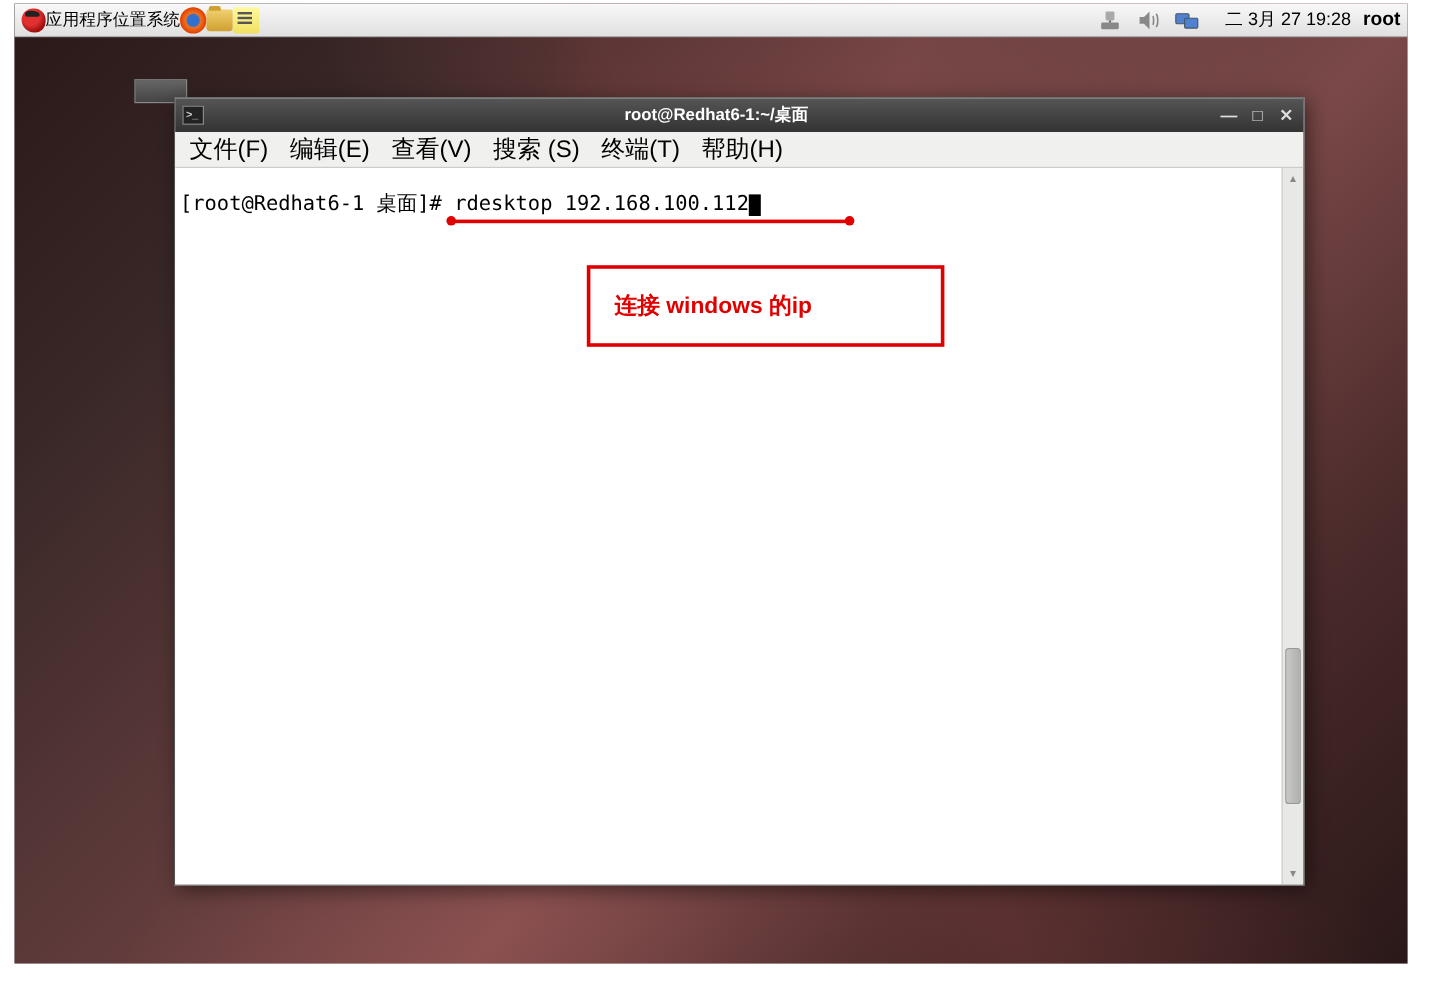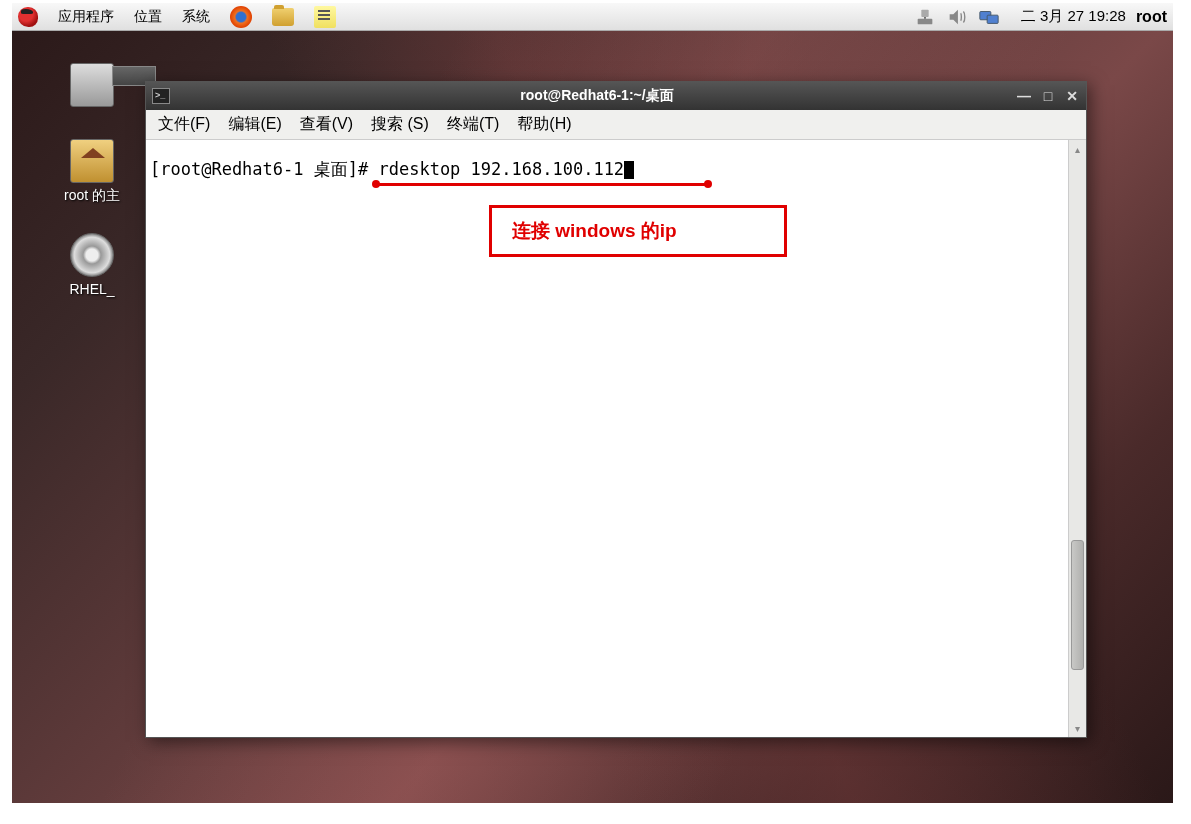--- a/index.html
+++ b/index.html
@@ -33,21 +33,21 @@
       background: linear-gradient(#f8f8f8, #e0e0e0);
       display: flex;
       align-items: center;
       padding: 0 6px;
       font-size: 14px;
       gap: 4px;
       position: relative;
       z-index: 10;
       border-bottom: 1px solid #aaa;
     }
-    .panel-left { display: flex; align-items: center; gap: 20px; }
+    .panel-left { display: flex; align-items: center; gap: 0; }
     .panel-right { display: flex; align-items: center; gap: 10px; margin-left: auto; }
     .redhat-icon {
       width: 20px; height: 20px;
       background: radial-gradient(circle at 40% 35%, #e03030 40%, #a01010 70%);
       border-radius: 50% 50% 45% 55%;
       position: relative;
     }
     .redhat-icon::after {
       content: '';
       position: absolute;
@@ -178,21 +178,21 @@
       cursor:default;
     }
     .menubar {
       height: 30px;
       background: #f0f0ee;
       border-bottom: 1px solid #ccc;
       display: flex;
       align-items: center;
       gap: 18px;
       padding: 0 12px;
-      font-size: 16px;
+      font-size: 20px;
     }
     .term-body {
       flex: 1;
       display: flex;
       position: relative;
     }
     .term-content {
       flex: 1;
       background: #fff;
       font-family: 'DejaVu Sans Mono', 'Courier New', monospace;
@@ -242,24 +242,24 @@
       position:absolute;
       width:8px; height:8px;
       background:#e00000;
       border-radius:50%;
       top:-3px;
     }
     .annotation-line::before{ left:-4px; }
     .annotation-line::after{ right:-4px; }
     .annotation-box {
       position: absolute;
-      top: 202px;
+      top: 218px;
       left: 477px;
       width: 298px;
-      height: 52px;
+      height: 68px;
       border: 3px solid #e00000;
       background: #fff;
       z-index: 8;
       display:flex;
       align-items:center;
       padding-left: 20px;
       font-size: 19px;
       color: #e00000;
       font-weight: bold;
     }
@@ -316,34 +316,20 @@
             <rect x="10" y="10" width="12" height="9" fill="#5080d0" stroke="#456" rx="1"></rect>
           </svg>
       </span>
       <span class="clock">二 3月 27 19:28</span>
       <span class="user-label">root</span>
     </div>
   </div>
 
   <div class="taskbar-thumb"></div>
 
-  <div class="desktop-icons">
-    <div class="desk-icon">
-      <div class="desk-img"></div>
-      <span></span>
-    </div>
-    <div class="desk-icon">
-      <div class="desk-img home"></div>
-      <span>root 的主</span>
-    </div>
-    <div class="desk-icon">
-      <div class="desk-img disc"></div>
-      <span>RHEL_</span>
-    </div>
-  </div>
 
   <div class="terminal-window">
     <div class="titlebar">
       <span class="title-icon"></span>
       <span class="title-text">root@Redhat6-1:~/桌面</span>
       <div class="win-controls">
         <span class="win-btn">—</span>
         <span class="win-btn">□</span>
         <span class="win-btn">✕</span>
       </div>

